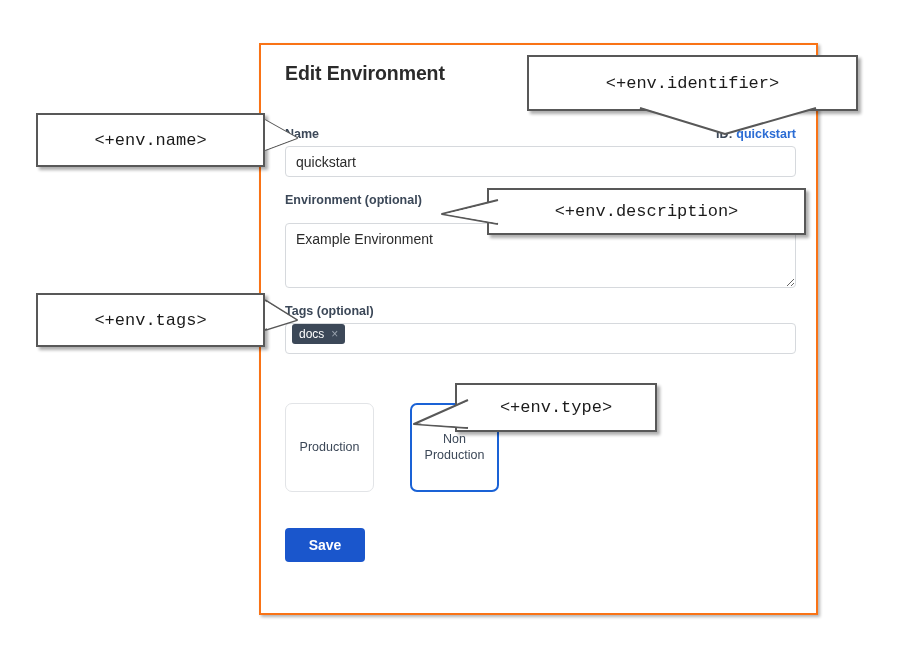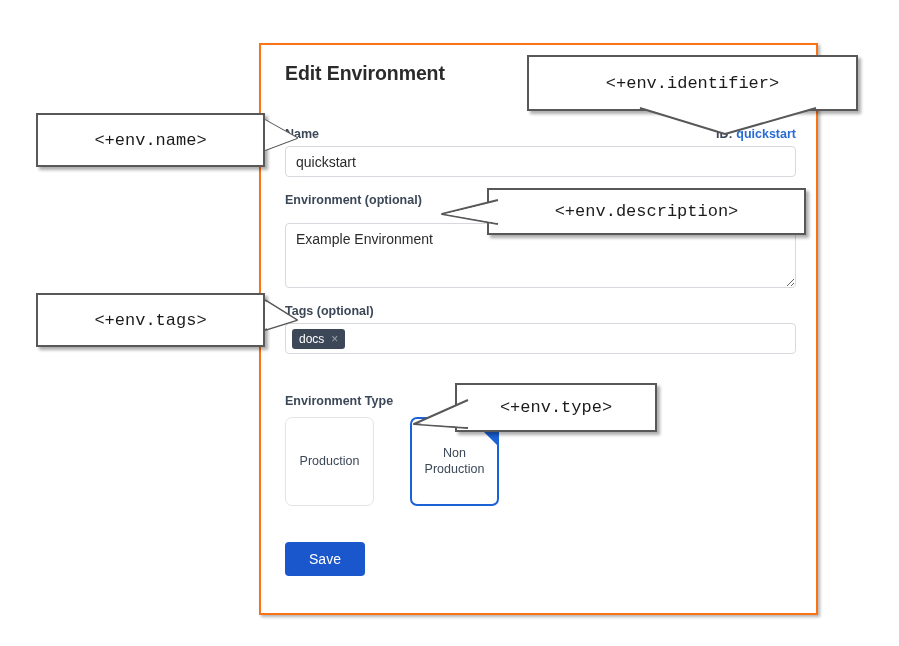--- a/index.html
+++ b/index.html
@@ -104,21 +104,21 @@
 
   .tags-box {
     box-sizing: border-box;
     width: 511px;
     height: 31px;
     margin-top: 5px;
     border: 1px solid #d6d9dd;
     border-radius: 4px;
     background: #fff;
     display: flex;
-    align-items: center;
+    align-items: flex-start;
     padding: 0 6px;
   }
   .tag-chip {
     display: inline-flex;
     align-items: center;
     gap: 7px;
     background: #3c4858;
     border-radius: 3px;
     height: 20px;
     padding: 0 7px;
@@ -175,21 +175,21 @@
   .save-button {
     margin-top: 36px;
     width: 80px;
     height: 34px;
     background: #1a56cc;
     border: none;
     border-radius: 4px;
     color: #ffffff;
     font-family: "Liberation Sans", sans-serif;
     font-size: 14px;
-    font-weight: normal;
+    font-weight: bold;
     cursor: pointer;
     display: block;
   }
 
   
   .callout {
     position: absolute;
     box-sizing: border-box;
     background: #ffffff;
     border: 2px solid #585858;
@@ -245,23 +245,20 @@
     </div>
     <div class="tags-box">
       <span class="tag-chip">
         <span>docs</span>
         <span class="tag-remove">×</span>
       </span>
     </div>
 
     <div class="section-gap-lg"></div>
 
-    <div class="label-row">
-      <span class="field-label">Environment Type</span>
-    </div>
     <div class="type-cards">
 
       <div class="type-card unselected">
         <span>Production</span>
       </div>
 
       <div class="type-card selected">
         <span><span>Non</span><br><span>Production</span></span>
         <span class="corner-check">
           <svg width="26" height="26" viewBox="0 0 26 26">

